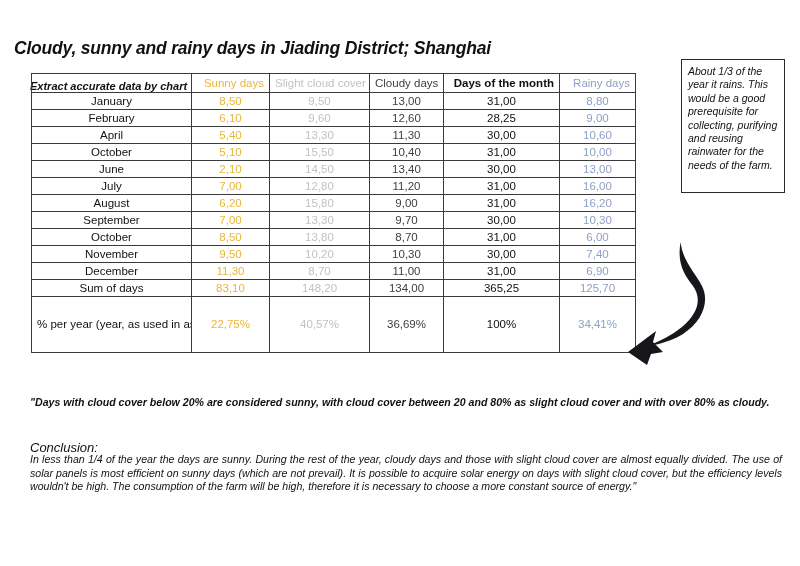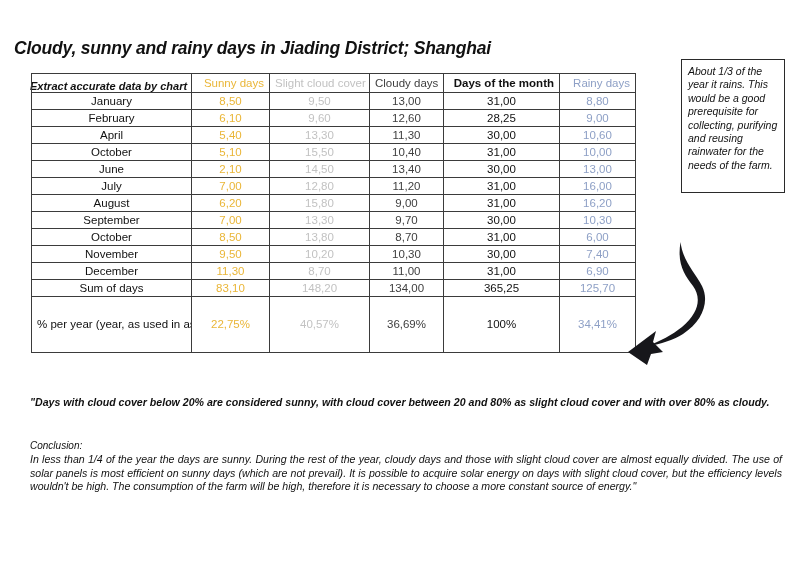--- a/index.html
+++ b/index.html
@@ -143,21 +143,21 @@
     font-size: 10.6px;
     font-style: italic;
     font-weight: bold;
     line-height: 13.5px;
     color: #111111;
   }
   #conclusion-label {
     position: absolute;
     left: 30px;
     top: 440px;
-    font-size: 10px;
+    font-size: 13px;
     font-style: italic;
     color: #111111;
   }
   #conclusion-body {
     position: absolute;
     left: 30px;
     top: 453px;
     width: 752px;
     font-size: 10.6px;
     font-style: italic;

